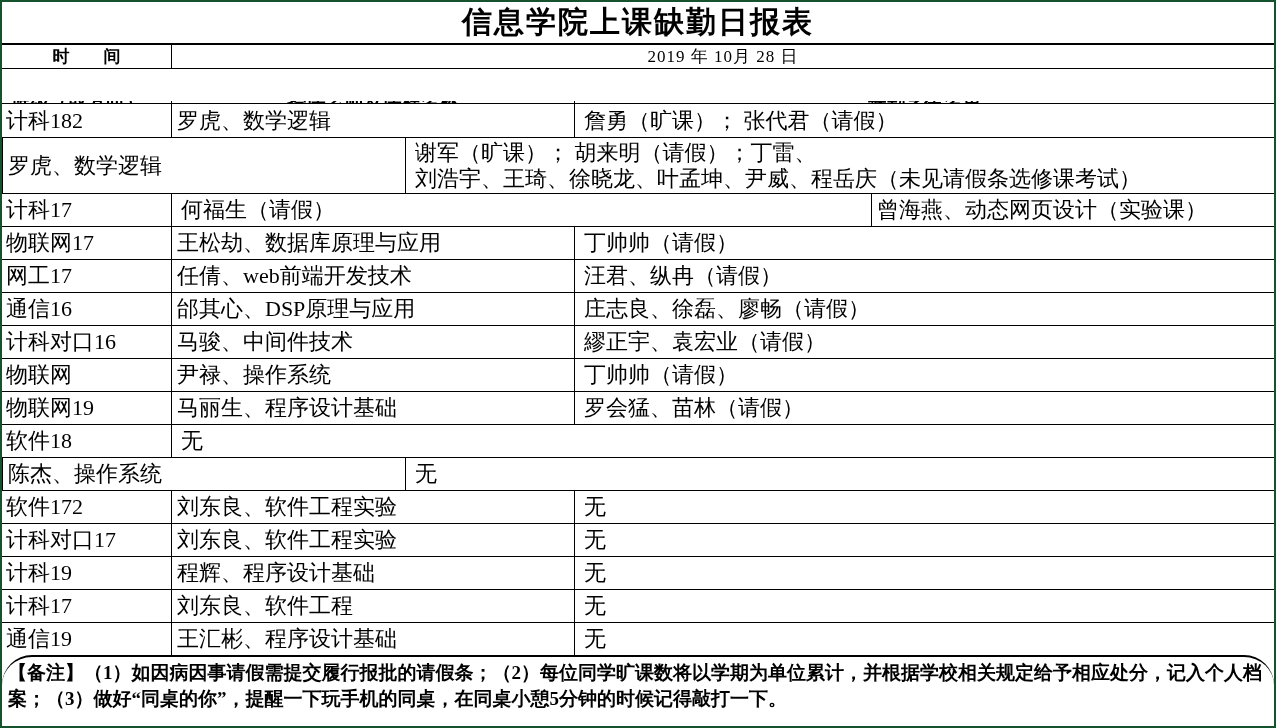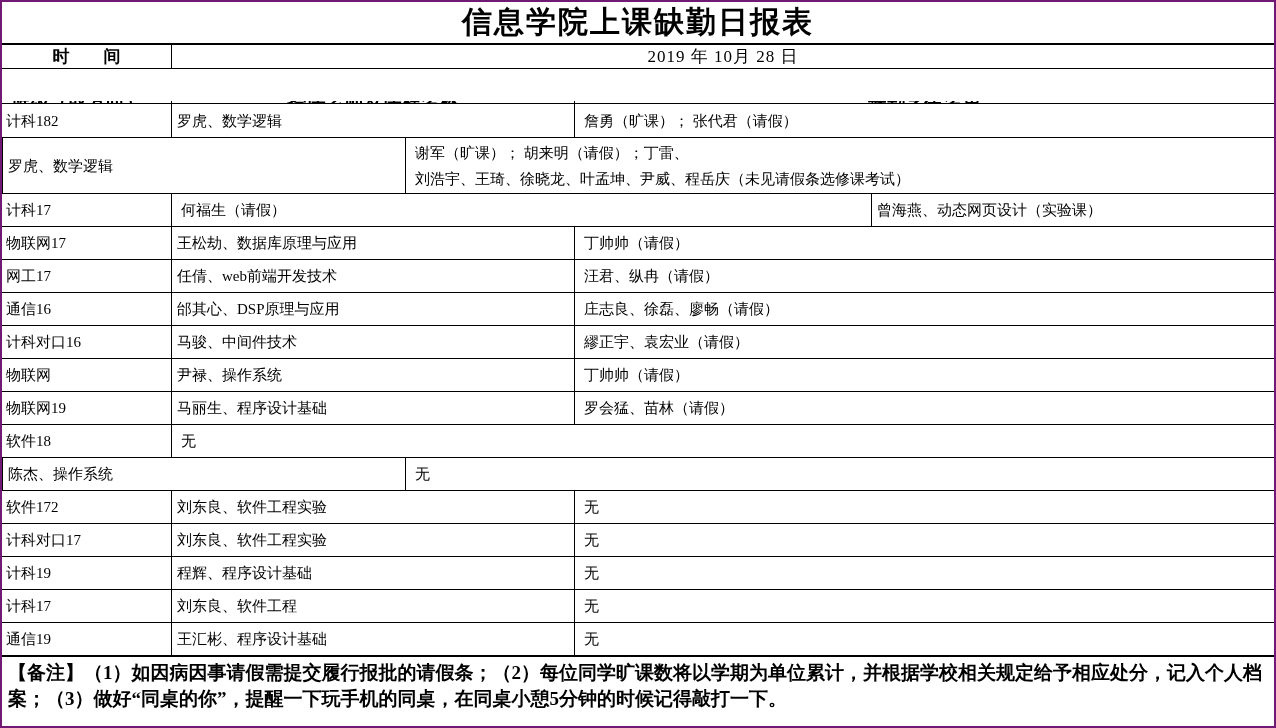--- a/index.html
+++ b/index.html
@@ -4,21 +4,21 @@
 <style>
   * { margin: 0; padding: 0; box-sizing: border-box; }
   html, body { background: #ffffff; }
   body {
     width: 1276px; height: 728px;
     font-family: "Liberation Serif", "DejaVu Serif", serif;
     color: #000;
   }
   .report {
     width: 1276px; height: 728px;
-    border: 2px solid #701a75;
+    border: 2px solid #14532d;
     background: #fff;
     display: flex; flex-direction: column;
     overflow: hidden;
   }
   .title-row {
     height: 41px; flex: none;
     display: flex; align-items: center; justify-content: center;
   }
   .title-row .title {
     font-size: 30px; font-weight: bold; letter-spacing: 2px;
@@ -47,37 +47,38 @@
   }
   .hcell { display: flex; align-items: center; overflow: hidden; margin-top: 32px; }
   .hcell-class { width: 169px; flex: none; padding-left: 9px; }
   .hcell-teacher { width: 403px; flex: none; border-left: 1px solid #000; justify-content: center; }
   .hcell-absent { flex: 1; border-left: 1px solid #000; justify-content: center; }
   .rows { display: flex; flex-direction: column; flex: none; }
   .trow {
     height: 33px; flex: none;
     border-top: 1px solid #000;
     display: flex; align-items: stretch;
-    font-size: 15px;
+    font-size: 22px;
   }
   .trow.row-0 { height: 34px; }
   .trow.row-1 { height: 56px; }
   .cell { display: flex; align-items: center; overflow: hidden; }
   .cell span { line-height: 26px; }
   .cell-class { width: 169px; flex: none; padding-left: 4px; }
   .cell-teacher { width: 403px; flex: none; border-left: 1px solid #000; padding-left: 5px; }
   .cell-absent { flex: 1; border-left: 1px solid #000; padding-left: 9px; }
   .cell-absent span { white-space: pre-line; }
   .footer-row {
     flex: 1;
     border-top: 2px solid #000;
     padding: 3px 6px 0 6px;
     font-size: 19px; font-weight: bold;
     line-height: 26px;
     overflow: hidden;
+    border-radius: 30px;
   }
 </style>
 </head>
 <body>
 
 <div class="report">
 
   <div class="title-row">
     <div class="title">信息学院上课缺勤日报表</div>
   </div>

